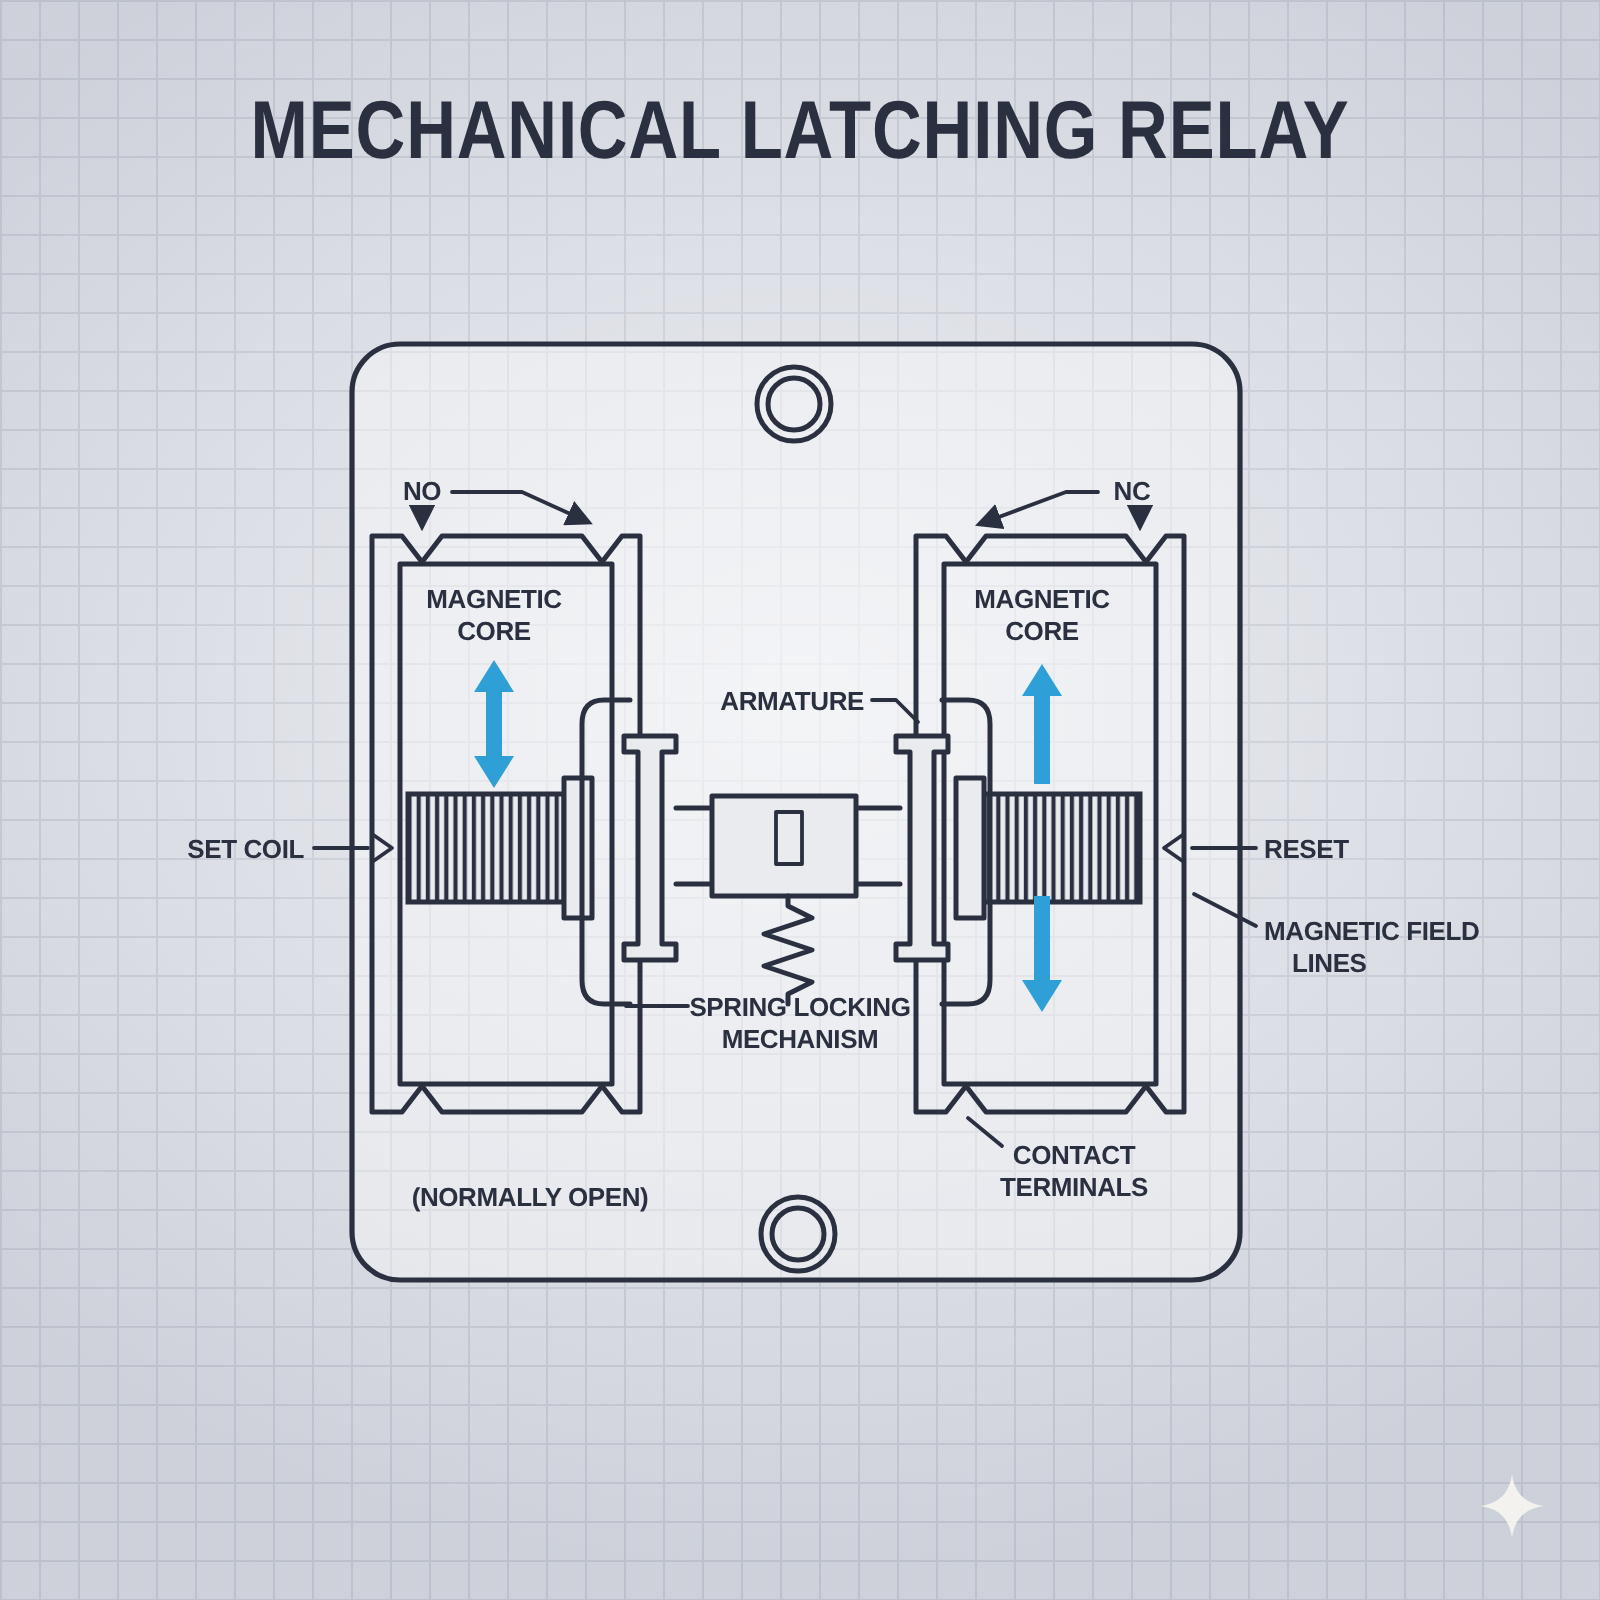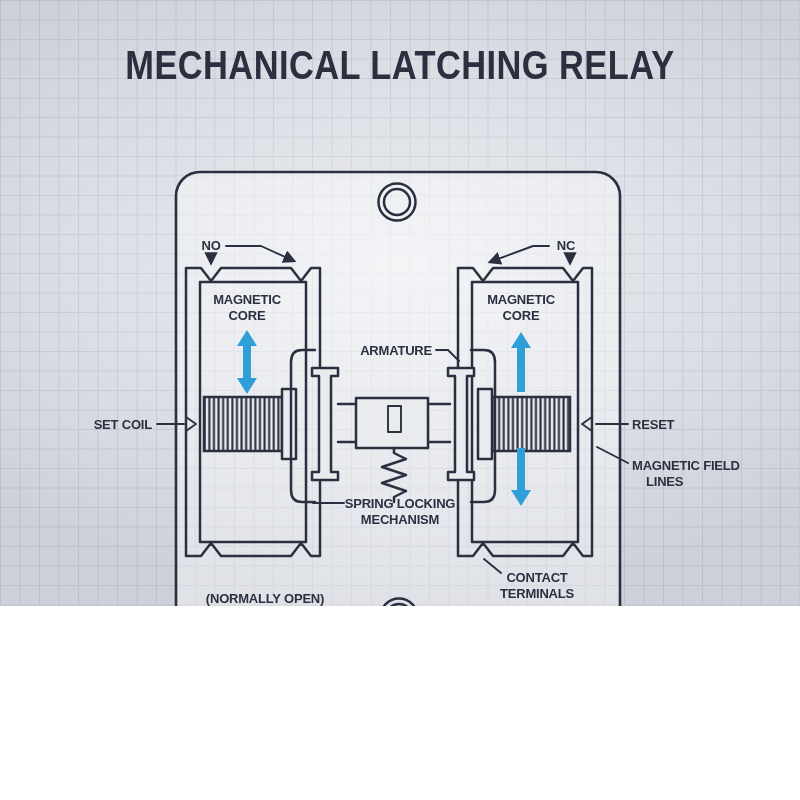--- a/index.html
+++ b/index.html
@@ -3,21 +3,21 @@
 <meta charset="utf-8">
 <style>
   :root{
     --color-line:#2a3040;
     --color-accent-blue:#2f9fd8;
     --color-background:#dadde4;
     --color-grid:#c7cbd4;
   }
   html,body{margin:0;padding:0;background:#fff;}
   .canvas{
-    position:relative;width:800px;height:606px;overflow:hidden;
+    position:relative;width:800px;height:800px;overflow:hidden;
     background-color:var(--color-background);
     background-image:
       radial-gradient(ellipse 70% 55% at 50% 44%, rgba(255,255,255,0.50) 0%, rgba(255,255,255,0) 62%, rgba(90,100,120,0.10) 100%),
       linear-gradient(to right, var(--color-grid) 1px, transparent 1px),
       linear-gradient(to bottom, var(--color-grid) 1px, transparent 1px);
     background-size:100% 100%, 19.5px 19.5px, 19.5px 19.5px;
     font-family:"Liberation Sans", sans-serif;
   }
   .page-title{
     position:absolute;top:42px;left:0;right:0;margin:0;

